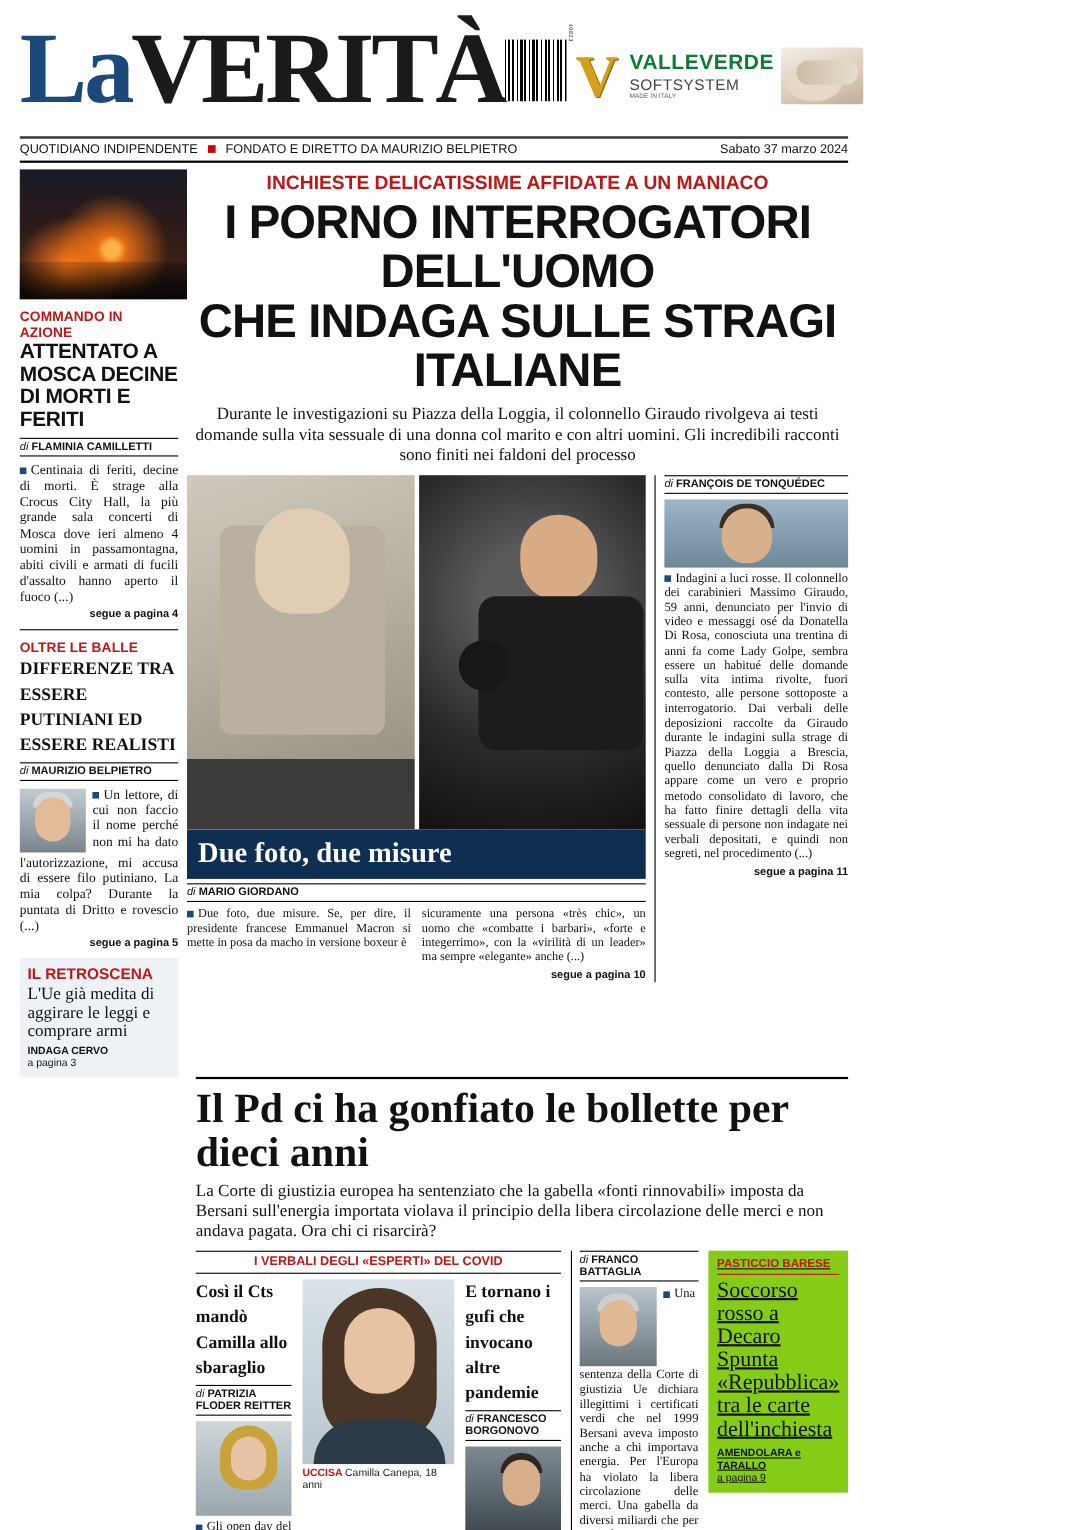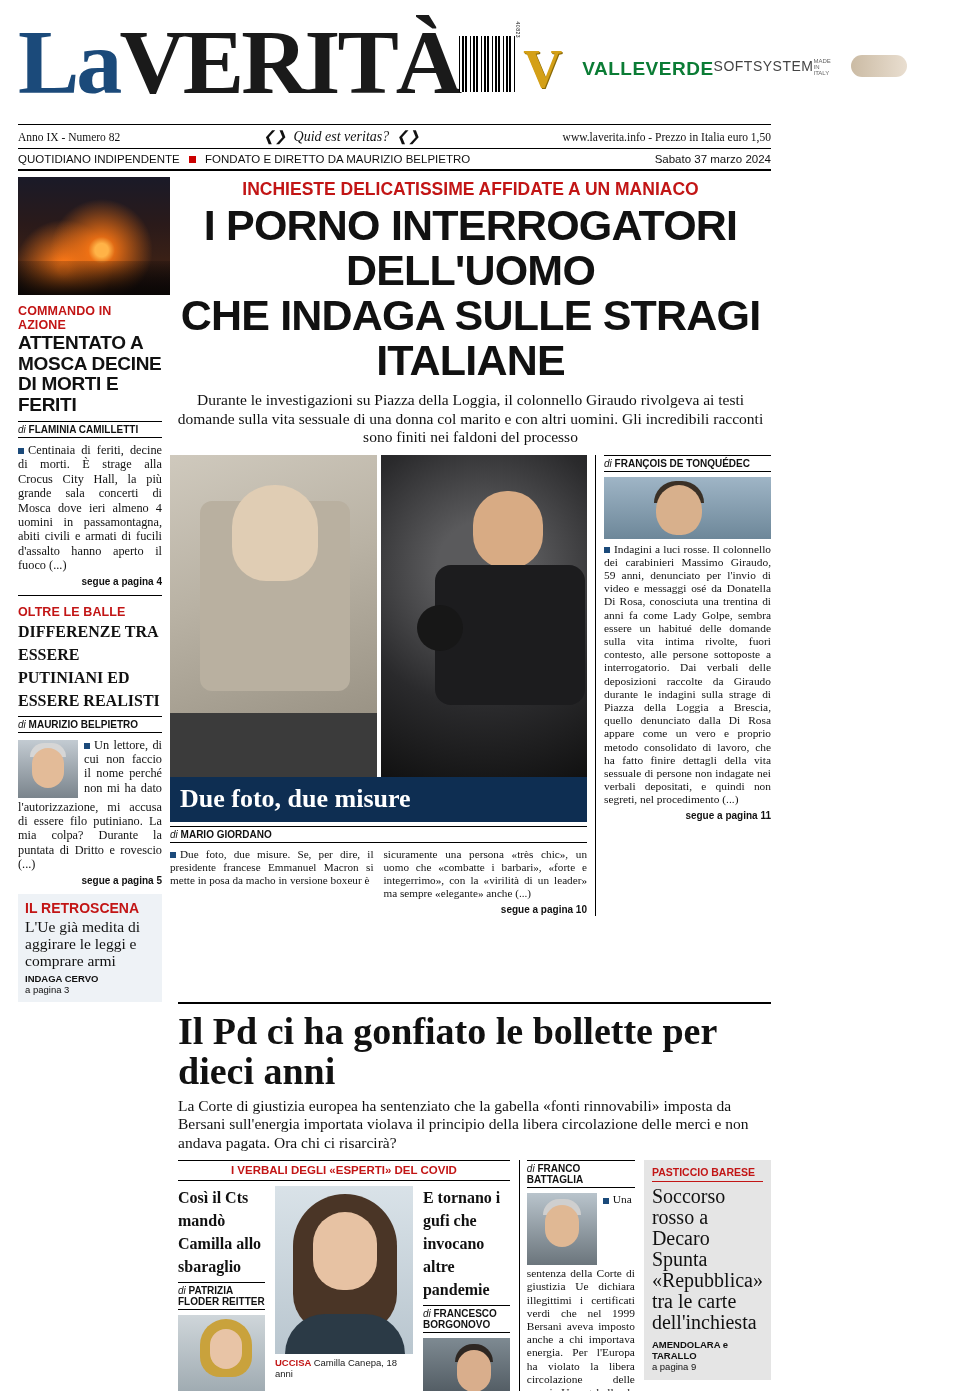--- a/index.html
+++ b/index.html
@@ -22,21 +22,21 @@
   .mast-right { display:flex; align-items:flex-start; gap:8px; padding-top:22px; }
   .barcode { width:56px; height:64px; position:relative; }
   .barcode .bars { width:100%; height:56px;
     background: repeating-linear-gradient(90deg, #000 0 1px, #fff 1px 3px, #000 3px 5px, #fff 5px 6px, #000 6px 8px, #fff 8px 11px);
   }
   .barcode .bc-num { font-family:"Liberation Sans", sans-serif; font-size:5px; position:absolute; top:2px; right:-6px;
     transform:rotate(90deg); transform-origin:right top; letter-spacing:0.5px;}
   .ad-box { width:262px; height:66px; background:#fff; display:flex; align-items:center; }
   .ad-v { font-family:"Liberation Serif", serif; font-size:54px; font-weight:bold; color:#d4a017; line-height:50px;
           text-shadow:1px 1px 0 #8a6a08; }
-  .ad-txt { display:flex; flex-direction:row; margin-left:20px; }
+  .ad-txt { display:flex; flex-direction:column; margin-left:10px; }
   .ad-brand { font-family:"Liberation Sans", sans-serif; font-weight:bold; font-size:19px; color:#0b7c35; letter-spacing:0.5px; }
   .ad-sub { font-family:"Liberation Sans", sans-serif; font-size:14px; color:#444; letter-spacing:0.5px; }
   .ad-made { font-family:"Liberation Sans", sans-serif; font-size:6px; color:#666; }
   .ad-img { width:86px; height:52px; margin-left:6px; border-radius:3px;
     background:
       radial-gradient(ellipse at 40% 60%, #e8d9c6 0 40%, rgba(0,0,0,0) 41%),
       linear-gradient(160deg,#f4efe8 0%, #d9cbb8 60%, #bfae97 100%);
     position:relative; }
   .ad-img:after { content:""; position:absolute; left:14px; top:12px; width:56px; height:22px;
     border-radius:12px; background:linear-gradient(90deg,#cbbba4,#e9ded0); }
@@ -144,21 +144,21 @@
 
   .caption-red { font-family:"Liberation Sans", sans-serif; font-size:9.5px; font-weight:bold; color:#c21515; margin-top:3px;}
   .caption-red span.norm { color:#222; font-weight:normal; }
 
   .retro-box { background:#eef2f6; padding:6px 7px 7px; margin-top:8px; }
   .retro-k { font-family:"Liberation Sans", sans-serif; font-weight:bold; font-size:14px; color:#c21515; }
   .retro-h { font-family:"Liberation Serif", serif; font-size:15.5px; line-height:17px; margin-top:2px;}
   .retro-b { font-family:"Liberation Sans", sans-serif; font-size:9.5px; font-weight:bold; margin-top:4px;}
   .retro-p { font-family:"Liberation Sans", sans-serif; font-size:9.5px; }
 
-  .pasticcio { background:#e5e5e5; padding:6px 8px 8px; }
+  .pasticcio { background:#84cc16; padding:6px 8px 8px;text-decoration:underline; }
   .pasticcio .k { font-family:"Liberation Sans", sans-serif; font-weight:bold; font-size:10.5px; color:#c21515;
                   border-bottom:1px solid #c21515; padding-bottom:3px; margin-bottom:4px;}
   .pasticcio .h { font-family:"Liberation Serif", serif; font-size:20px; line-height:21px; }
   .pasticcio .b { font-family:"Liberation Sans", sans-serif; font-size:9.5px; font-weight:bold; margin-top:6px;}
 
   .rule-thin { border-top:1px solid #000; }
   .rule-thick { border-top:2px solid #000; }
 </style>
 </head>
 <body>
@@ -180,25 +180,20 @@
           <div class="ad-brand">VALLEVERDE</div>
           <div class="ad-sub">SOFTSYSTEM</div>
           <div class="ad-made">MADE IN ITALY</div>
         </div>
         <div class="ad-img"></div>
       </div>
     </div>
   </div>
 
   <div class="mast-rule"></div>
-  <div class="mast-info">
-    <div>Anno IX - Numero 82</div>
-    <div class="center">❮❯&nbsp; <span>Quid est veritas?</span> &nbsp;❮❯</div>
-    <div>www.laverita.info - Prezzo in Italia euro 1,50</div>
-  </div>
   <div class="mast-rule2"></div>
   <div class="mast-info2">
     <div>
       <span>QUOTIDIANO INDIPENDENTE</span>
       <span class="sq"></span>
       <span>FONDATO E DIRETTO DA MAURIZIO BELPIETRO</span>
     </div>
     <div>Sabato 37 marzo 2024</div>
   </div>
   <div class="mast-rule3"></div>

